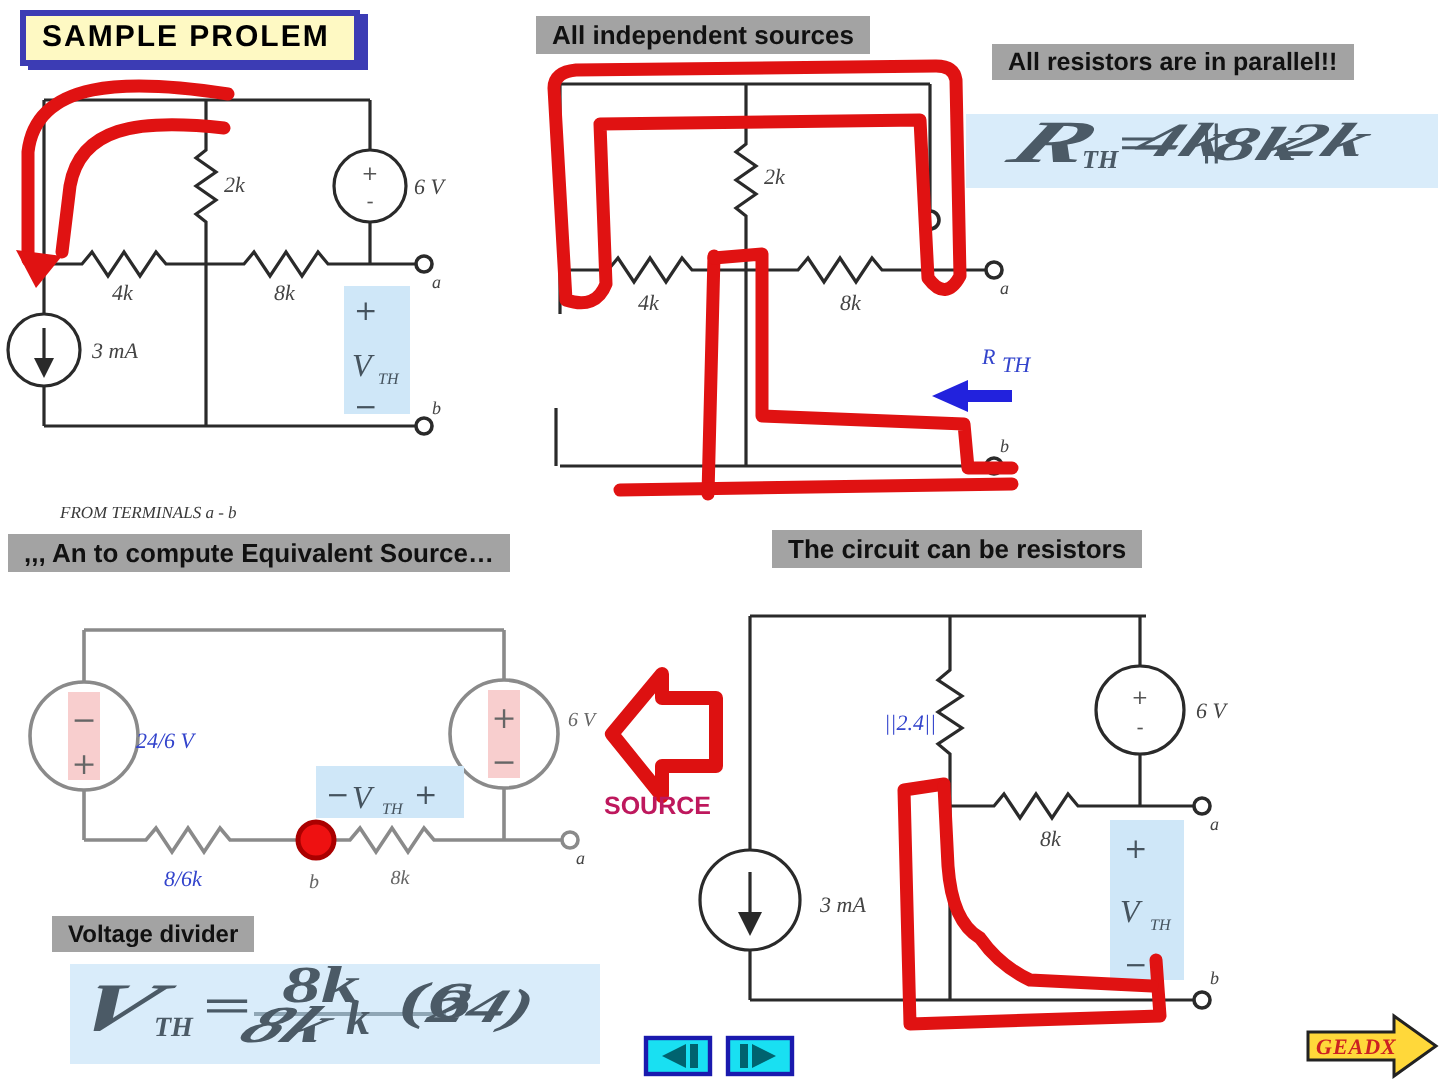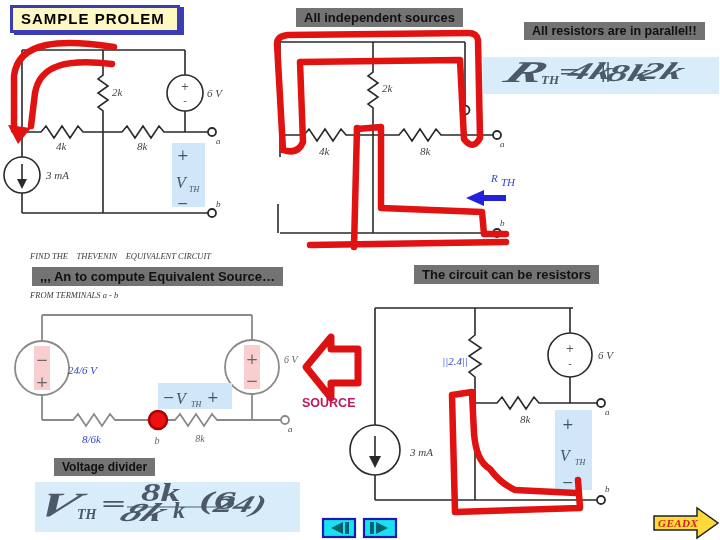--- a/index.html
+++ b/index.html
@@ -7,21 +7,21 @@
   body { position:relative; background:#ffffff; font-family:"Liberation Sans",sans-serif; overflow:hidden; }
 
   .abs { position:absolute; }
 
   
   .title-box { left:10px; top:5px; background:#fef9c3; border:3px solid #3c3cb4;
     box-shadow:4px 2px 0 #3c3cb4; padding:2px 12px 3px 8px; font-size:15px; font-weight:bold;
     letter-spacing:1px; color:#000; z-index:4; }
 
   
-  .banner { background:#737373; color:#111; font-weight:bold; padding:2px 8px; z-index:3; white-space:nowrap;margin-left:28px; }
+  .banner { background:#a3a3a3; color:#111; font-weight:bold; padding:2px 8px; z-index:3; white-space:nowrap; }
   .banner-1 { left:268px; top:8px;  font-size:13px; }
   .banner-2 { left:496px; top:22px; font-size:12.5px; }
   .banner-3 { left:4px;  top:267px; font-size:13px; }
   .banner-4 { left:386px; top:265px; font-size:13px; }
   .banner-5 { left:26px; top:458px; font-size:12px; }
 
   
   .find-note { left:30px; top:224px; font-family:"Liberation Serif",serif; font-style:italic;
     font-size:8.5px; color:#3a3a3a; line-height:13px; white-space:pre; z-index:2; }
   .note-u { text-decoration:underline; }
@@ -131,21 +131,20 @@
     <text class="vth-pm" x="169" y="170">−</text>
   </g>
   <g>
     <path class="red" d="M106,9 C55,1 10,2 6,38 L6,92"></path>
     <path class="red" d="M104,26 C60,21 32,26 27,55 L23,88"></path>
     <polygon points="10,106 0,87 23,90" fill="#e01212"></polygon>
   </g>
 </svg>
 
 <div class="abs find-note">
-  <div>FIND THE    THEVENIN    EQUIVALENT CIRCUIT</div>
   <div>FROM TERMINALS a - b</div>
 </div>
 
 <div class="abs banner banner-3">,,, An to compute Equivalent Source…</div>
 
 <svg class="layer z2" style="left:258px; top:26px;" width="262" height="240">
   <g>
     <path class="wire" d="M22,16 H207 M22,16 V109 M22,109 V131 M20,178 V207 M22,207 H235 M115,16 V43 M115,83 V207 M22,109 H43 M91,109 H138 M186,109 H235 M207,16 V79 M207,89 V109"></path>
     <use href="#res-h" x="43" y="109" class="wire"></use>
     <use href="#res-h" x="138" y="109" class="wire"></use>

